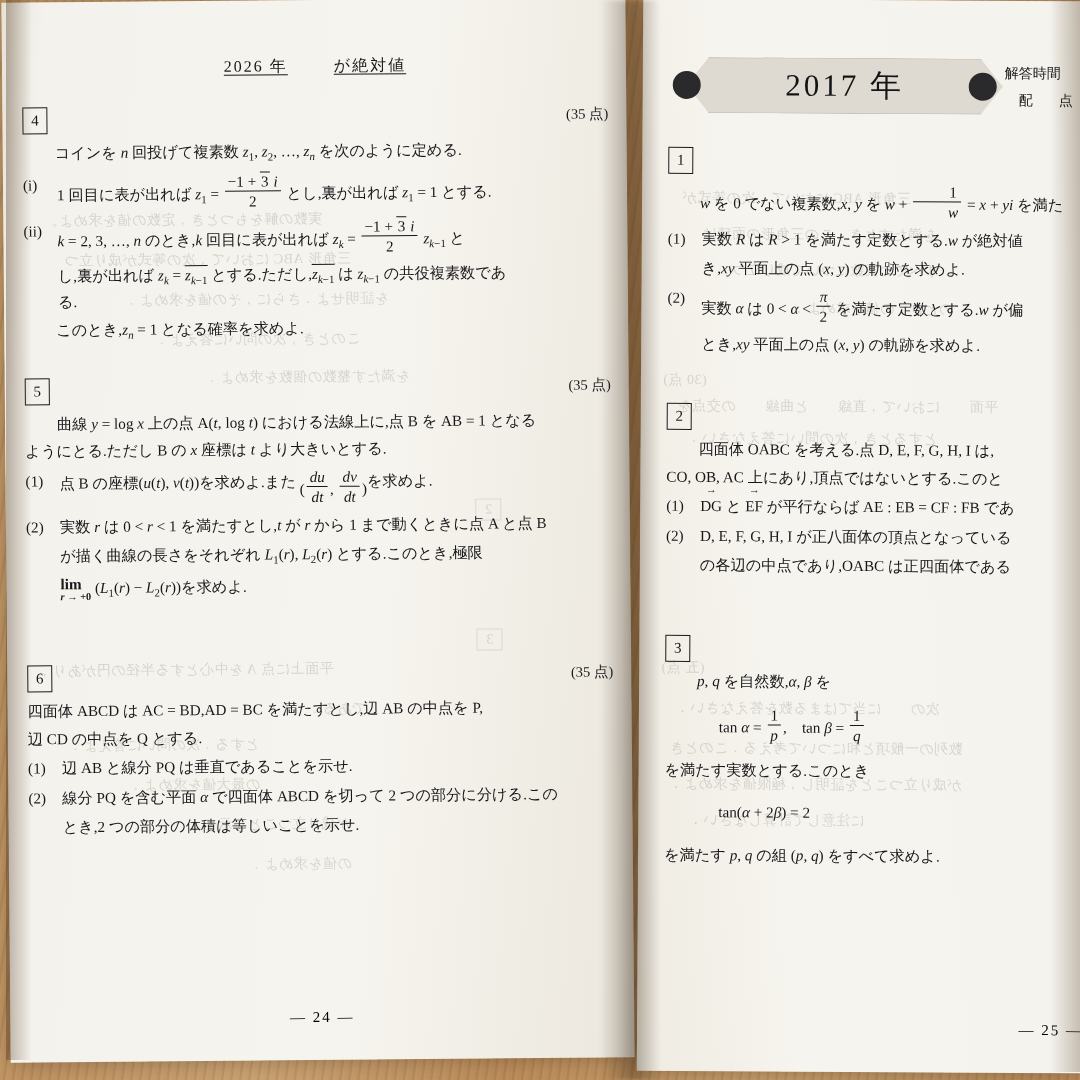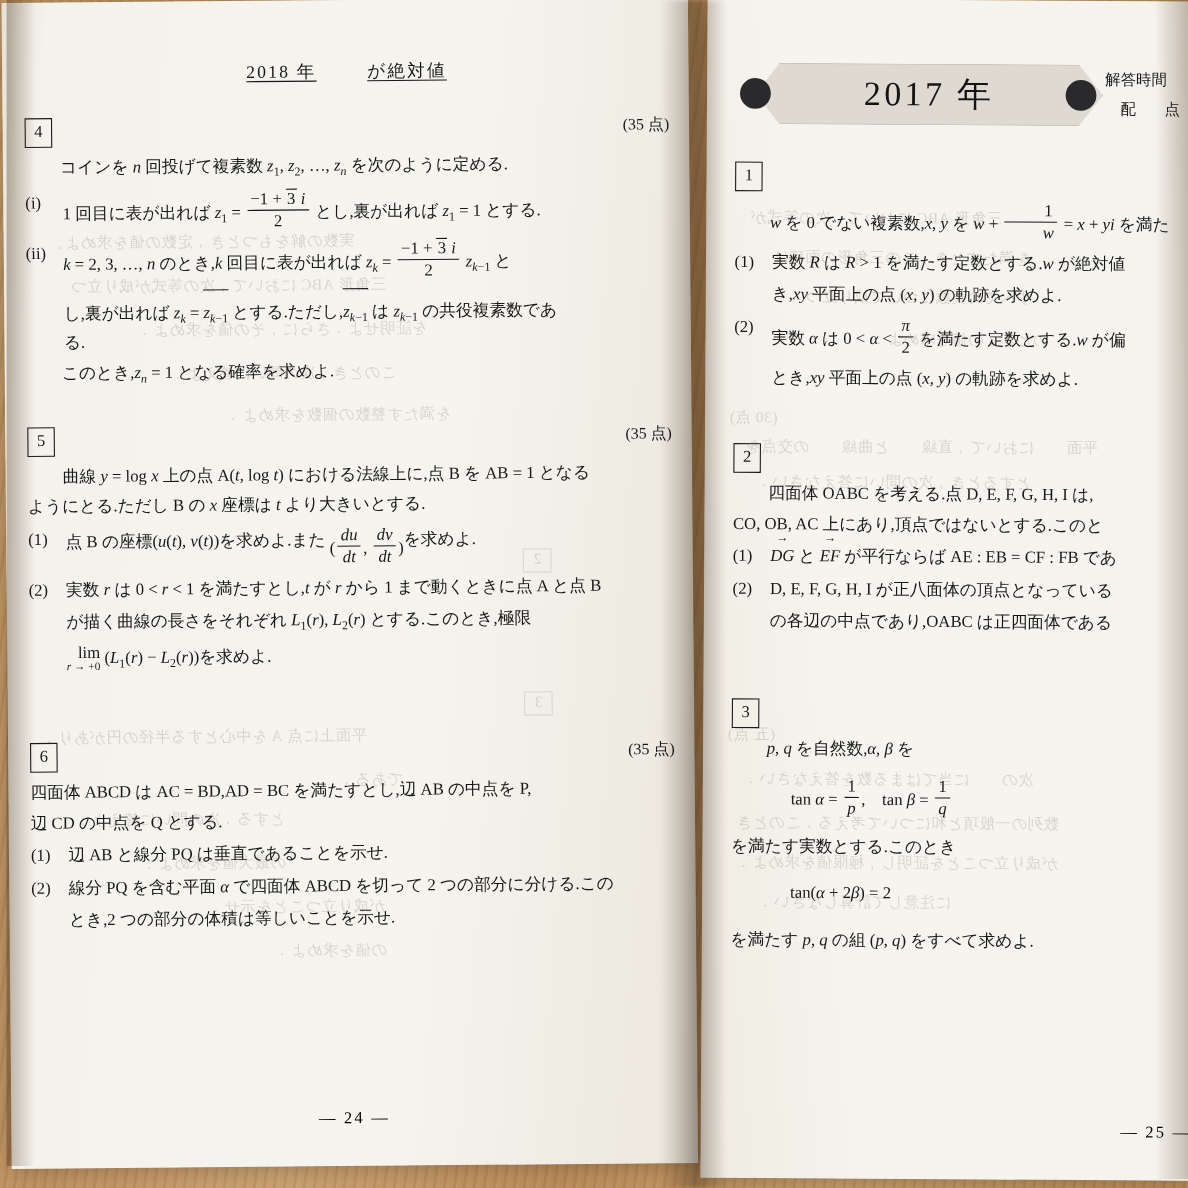--- a/index.html
+++ b/index.html
@@ -91,22 +91,22 @@
   .para.noind{text-indent:0;}
   .item{display:flex;margin:6px 0;}
   .item .lbl{flex:0 0 auto;width:34px;}
   .item .txt{flex:1 1 auto;}
   .ind{margin-left:34px;}
   i.m{font-family:"Liberation Serif",serif;font-style:italic;}
   .frac{display:inline-block;vertical-align:-0.52em;text-align:center;margin:0 2px;}
   .frac .n{display:block;border-bottom:1.1px solid #17171a;padding:0 3px;line-height:1.25;}
   .frac .d{display:block;padding:0 3px;line-height:1.3;}
   .sqrt{border-top:1.1px solid #17171a;padding:0 1px 0 1px;}
-  .ovl{border-top:1.2px solid #17171a;padding-top:12px;display:inline-block;line-height:1.15;}
-  .vecarrow{display:inline-block;position:relative;font-style:italic;}
+  .ovl{border-top:1.2px solid #17171a;padding-top:0px;display:inline-block;line-height:1.15;}
+  .vecarrow{display:inline-block;position:relative;}
   .vecarrow::before{
     content:"→";position:absolute;left:0;right:0;top:-13px;font-size:11px;text-align:center;
   }
   sub{font-size:.72em;}
   .pgno{
     position:absolute;bottom:34px;width:100%;text-align:center;font-size:15px;letter-spacing:2px;
   }
 
   
   .banner{
@@ -156,21 +156,21 @@
       <div class="ghost" style="left:30px;top:660px;">平面上に点 A を中心とする半径の円があり，</div>
       <div class="ghost" style="left:300px;top:700px;">である．</div>
       <div class="ghost" style="left:60px;top:735px;">とする．次の問いに答えよ．</div>
       <div class="ghost" style="left:120px;top:775px;">の最大値を求めよ．</div>
       <div class="ghost" style="left:180px;top:815px;">が成り立つことを示せ．</div>
       <div class="ghost" style="left:240px;top:855px;">の値を求めよ．</div>
 
       <div class="content content-left">
 
         <div class="hdr">
-          <span class="u">2018 年</span>
+          <span class="u">2026 年</span>
           <span class="gap"></span>
           <span class="u">が絶対値</span>
         </div>
 
         <div class="qblock">
           <div class="qhead">
             <span class="qnum">4</span>
             <span class="pts">(35 点)</span>
           </div>
           <div class="body">
@@ -218,21 +218,21 @@
                 <span class="frac"><span class="n"><i class="m">dv</i></span><span class="d"><i class="m">dt</i></span></span>)</span>を求めよ.</span>
             </div>
             <div class="item">
               <span class="lbl">(2)</span>
               <span class="txt">実数 <i class="m">r</i> は 0 &lt; <i class="m">r</i> &lt; 1 を満たすとし,<i class="m">t</i> が <i class="m">r</i> から 1 まで動くときに点 A と点 B</span>
             </div>
             <div class="ind">
               が描く曲線の長さをそれぞれ <i class="m">L</i><sub>1</sub>(<i class="m">r</i>), <i class="m">L</i><sub>2</sub>(<i class="m">r</i>) とする.このとき,極限
             </div>
             <div class="ind" style="margin-top:6px;">
-              <span style="display:inline-block;text-align:right;vertical-align:middle;">
+              <span style="display:inline-block;text-align:left;vertical-align:middle;font-weight:bold;">
                 <span style="display:block;line-height:1.05;">lim</span>
                 <span style="display:block;font-size:.68em;line-height:1.05;"><i class="m">r</i> → +0</span>
               </span>
               (<i class="m">L</i><sub>1</sub>(<i class="m">r</i>) − <i class="m">L</i><sub>2</sub>(<i class="m">r</i>))を求めよ.
             </div>
           </div>
         </div>
 
         <div class="qblock" style="margin-top:62px;">
           <div class="qhead">

